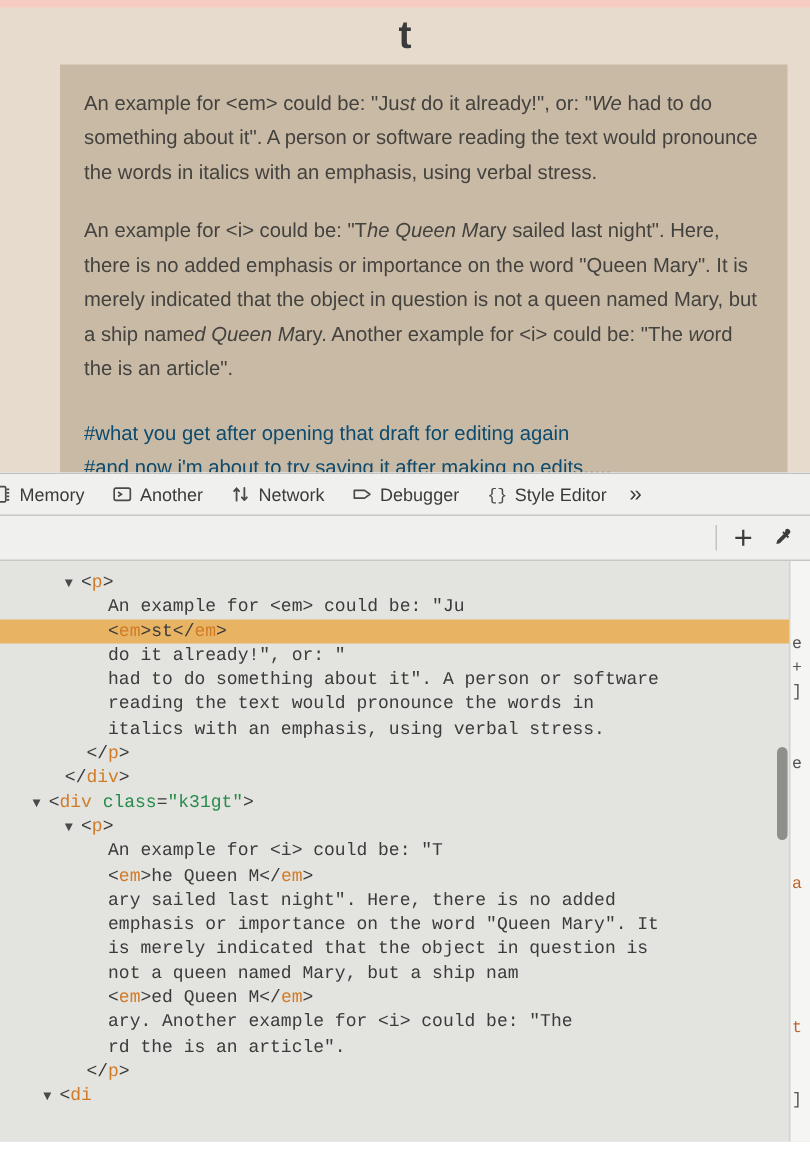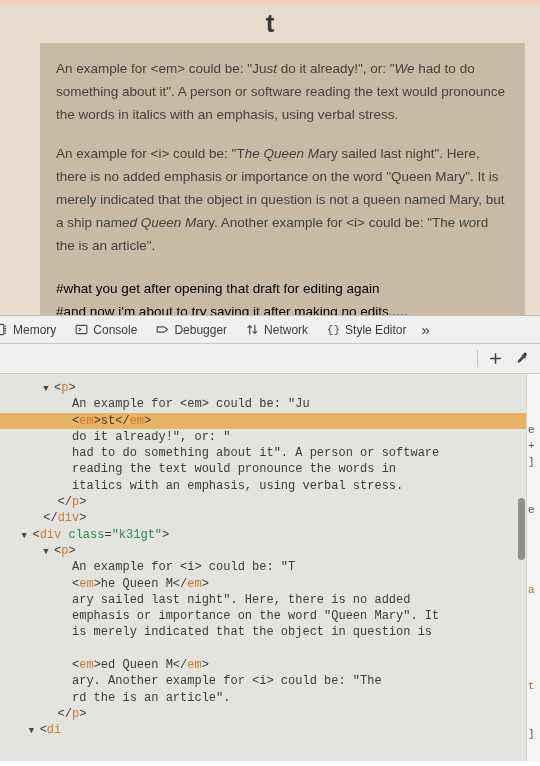--- a/index.html
+++ b/index.html
@@ -56,21 +56,21 @@
     font-size: 13.5px;
     line-height: 23px;
     color: #44423f;
     margin: 0 0 16px 0;
   }
   .para:last-of-type { margin-bottom: 0; }
   .para em { font-style: italic; }
   .hashline {
     font-size: 13.5px;
     line-height: 23px;
-    color: #000000;
+    color: #0c4a6e;
     margin: 0;
   }
   #hash-group { margin-top: 20px; }
 
   
   #devtools {
     position: relative;
     width: 540px;
     height: 446px;
     background: #f0f0ee;
@@ -251,37 +251,37 @@
           </span>
           <span>Memory</span>
         </div>
         <div class="dt-tab">
           <span class="tab-ico">
             <svg width="13" height="13" viewBox="0 0 14 14">
               <rect x="1.2" y="2.6" width="11.6" height="8.8" rx="1.3" fill="none" stroke="#4a4a4a" stroke-width="1.2"></rect>
               <path d="M4 5.4 L6.4 7 L4 8.6" stroke="#4a4a4a" stroke-width="1.2" fill="none"></path>
             </svg>
           </span>
-          <span>Console</span>
+          <span>Another</span>
         </div>
         <div class="dt-tab">
           <span class="tab-ico">
             <svg width="13" height="13" viewBox="0 0 14 14">
+              <path d="M4 11.6 V2.8 M4 2.8 L2.2 4.8 M4 2.8 L5.8 4.8 M9.6 2.4 V11.2 M9.6 11.2 L7.8 9.2 M9.6 11.2 L11.4 9.2" stroke="#4a4a4a" stroke-width="1.3" fill="none" stroke-linecap="round"></path>
+            </svg>
+          </span>
+          <span>Network</span>
+        </div>
+        <div class="dt-tab">
+          <span class="tab-ico">
+            <svg width="13" height="13" viewBox="0 0 14 14">
               <path d="M1.3 4.2 h7.4 l3.8 2.8 l-3.8 2.8 h-7.4 z" fill="none" stroke="#4a4a4a" stroke-width="1.2" stroke-linejoin="round"></path>
             </svg>
           </span>
           <span>Debugger</span>
-        </div>
-        <div class="dt-tab">
-          <span class="tab-ico">
-            <svg width="13" height="13" viewBox="0 0 14 14">
-              <path d="M4 11.6 V2.8 M4 2.8 L2.2 4.8 M4 2.8 L5.8 4.8 M9.6 2.4 V11.2 M9.6 11.2 L7.8 9.2 M9.6 11.2 L11.4 9.2" stroke="#4a4a4a" stroke-width="1.3" fill="none" stroke-linecap="round"></path>
-            </svg>
-          </span>
-          <span>Network</span>
         </div>
         <div class="dt-tab">
           <span class="tab-ico">
             <svg width="13" height="13" viewBox="0 0 14 14">
               <text x="7" y="11" font-family="Liberation Mono, monospace" font-size="12" fill="#4a4a4a" text-anchor="middle">{}</text>
             </svg>
           </span>
           <span>Style Editor</span>
         </div>
       </div>
@@ -314,21 +314,21 @@
           <div class="node-line"><span>          </span><span class="txt">italics with an emphasis, using verbal stress.</span></div>
           <div class="node-line"><span>        </span><span class="punct">&lt;/</span><span class="tag">p</span><span class="punct">&gt;</span></div>
           <div class="node-line"><span>      </span><span class="punct">&lt;/</span><span class="tag">div</span><span class="punct">&gt;</span></div>
           <div class="node-line"><span>   </span><span class="twisty">▼ </span><span class="punct">&lt;</span><span class="tag">div</span><span class="txt"> </span><span class="attr">class</span><span class="punct">=</span><span class="attrval">"k31gt"</span><span class="punct">&gt;</span></div>
           <div class="node-line"><span>      </span><span class="twisty">▼ </span><span class="punct">&lt;</span><span class="tag">p</span><span class="punct">&gt;</span></div>
           <div class="node-line"><span>          </span><span class="txt">An example for &lt;i&gt; could be: "T</span></div>
           <div class="node-line"><span>          </span><span class="punct">&lt;</span><span class="tag">em</span><span class="punct">&gt;</span><span class="txt">he Queen M</span><span class="punct">&lt;/</span><span class="tag">em</span><span class="punct">&gt;</span></div>
           <div class="node-line"><span>          </span><span class="txt">ary sailed last night". Here, there is no added</span></div>
           <div class="node-line"><span>          </span><span class="txt">emphasis or importance on the word "Queen Mary". It</span></div>
           <div class="node-line"><span>          </span><span class="txt">is merely indicated that the object in question is</span></div>
-          <div class="node-line"><span>          </span></div>
+          <div class="node-line"><span>          </span><span class="txt">not a queen named Mary, but a ship nam</span></div>
           <div class="node-line"><span>          </span><span class="punct">&lt;</span><span class="tag">em</span><span class="punct">&gt;</span><span class="txt">ed Queen M</span><span class="punct">&lt;/</span><span class="tag">em</span><span class="punct">&gt;</span></div>
           <div class="node-line"><span>          </span><span class="txt">ary. Another example for &lt;i&gt; could be: "The</span></div>
           <div class="node-line"><span>          </span><span class="txt">rd the is an article".</span></div>
           <div class="node-line"><span>        </span><span class="punct">&lt;/</span><span class="tag">p</span><span class="punct">&gt;</span></div>
           <div class="node-line"><span>    </span><span class="twisty">▼ </span><span class="punct">&lt;</span><span class="tag">di</span></div>
         </div>
       <div id="markup-scrollbar">
         <div id="markup-thumb"></div>
       </div>
     </div>

